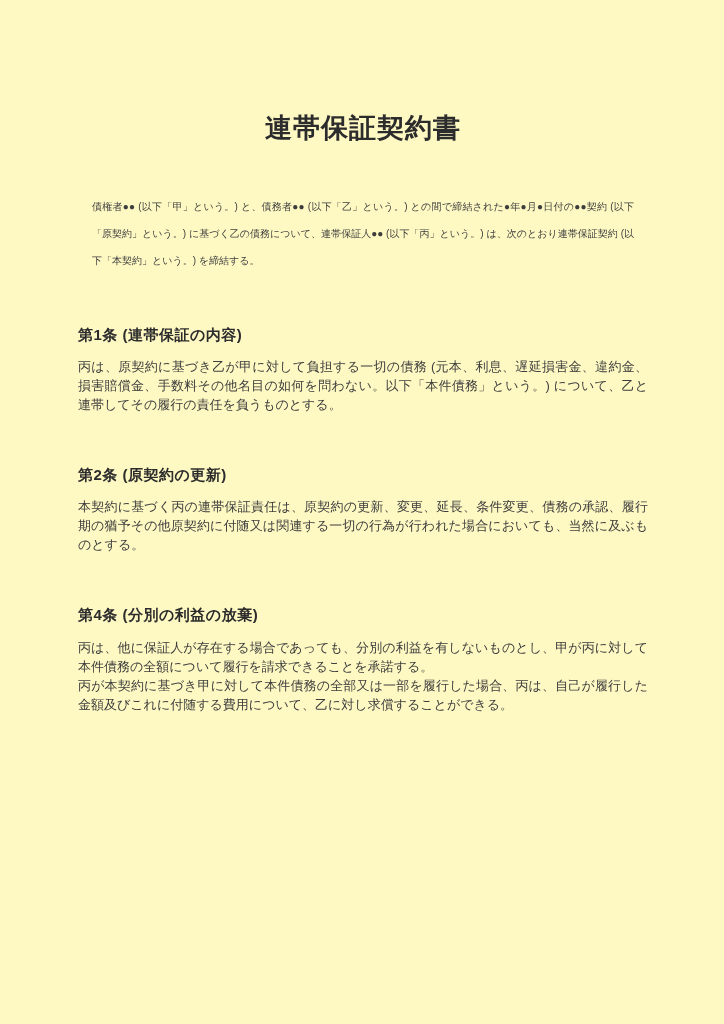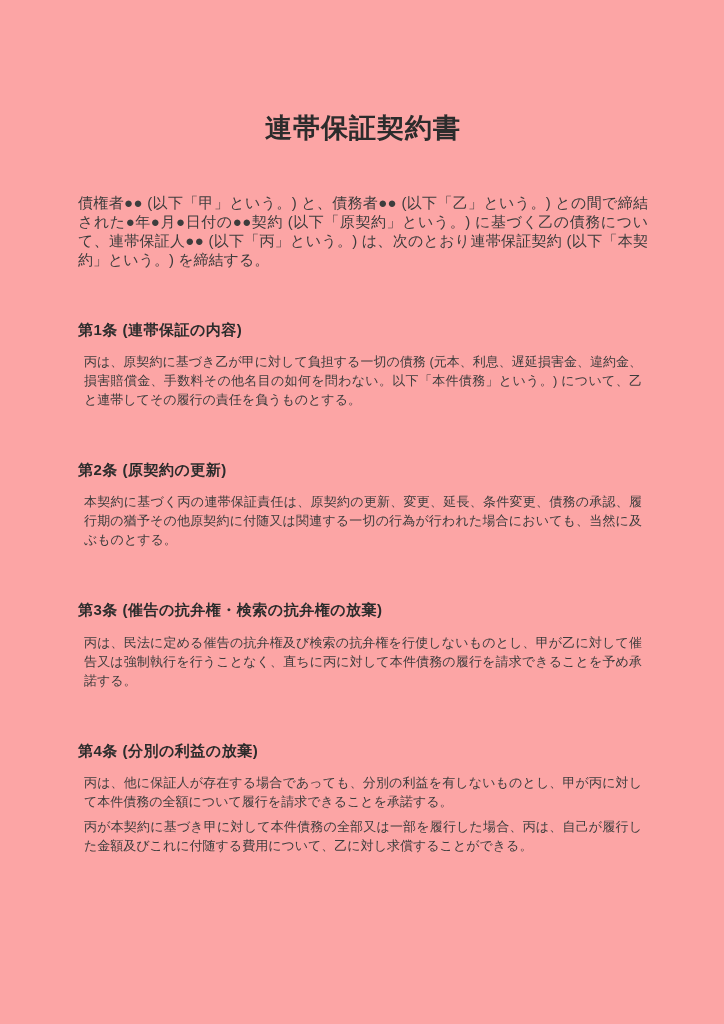--- a/index.html
+++ b/index.html
@@ -5,56 +5,56 @@
   html, body {
     margin: 0;
     padding: 0;
     background: #ffffff;
   }
   .page {
     position: relative;
     width: 724px;
     height: 1024px;
     margin: 0 auto;
-    background: #fca5a5;
+    background: #fef9c3;
     box-sizing: border-box;
     padding: 112px 76px 40px 78px;
     font-family: "Liberation Sans", "DejaVu Sans", sans-serif;
     color: #3d3d3d;
     overflow: hidden;
   }
   .doc-title {
     margin: 0 0 47px 0;
     font-size: 27px;
     line-height: 1.25;
     font-weight: 700;
     text-align: center;
     color: #2c2c2c;
     letter-spacing: 1px;
   }
   .preamble {
-    margin: 0;
-    font-size: 15px;
-    line-height: 19px;
+    margin: 14px;
+    font-size: 10px;
+    line-height: 27px;
     text-align: justify;
     color: #3d3d3d;
   }
   .article {
     margin: 0;
   }
   .article-heading {
     margin: 52px 0 14px 0;
     font-size: 15px;
     line-height: 1.15;
     font-weight: 700;
     color: #2c2c2c;
     letter-spacing: 0.5px;
   }
   .article-body {
-    margin: 6px;
+    margin: 0;
     font-size: 13px;
     line-height: 19px;
     text-align: justify;
     color: #3d3d3d;
   }
 </style>
 </head>
 <body>
 
 <div class="page">
@@ -66,24 +66,20 @@
   <section class="article">
     <h2 class="article-heading">第1条 (連帯保証の内容)</h2>
     <p class="article-body">丙は、原契約に基づき乙が甲に対して負担する一切の債務 (元本、利息、遅延損害金、違約金、損害賠償金、手数料その他名目の如何を問わない。以下「本件債務」という。) について、乙と連帯してその履行の責任を負うものとする。</p>
   </section>
 
   <section class="article">
     <h2 class="article-heading">第2条 (原契約の更新)</h2>
     <p class="article-body">本契約に基づく丙の連帯保証責任は、原契約の更新、変更、延長、条件変更、債務の承認、履行期の猶予その他原契約に付随又は関連する一切の行為が行われた場合においても、当然に及ぶものとする。</p>
   </section>
 
-  <section class="article">
-    <h2 class="article-heading">第3条 (催告の抗弁権・検索の抗弁権の放棄)</h2>
-    <p class="article-body">丙は、民法に定める催告の抗弁権及び検索の抗弁権を行使しないものとし、甲が乙に対して催告又は強制執行を行うことなく、直ちに丙に対して本件債務の履行を請求できることを予め承諾する。</p>
-  </section>
 
   <section class="article">
     <h2 class="article-heading">第4条 (分別の利益の放棄)</h2>
     <p class="article-body">丙は、他に保証人が存在する場合であっても、分別の利益を有しないものとし、甲が丙に対して本件債務の全額について履行を請求できることを承諾する。</p>
   </section>
 
   <section class="article">
     <p class="article-body">丙が本契約に基づき甲に対して本件債務の全部又は一部を履行した場合、丙は、自己が履行した金額及びこれに付随する費用について、乙に対し求償することができる。</p>
   </section>
 

